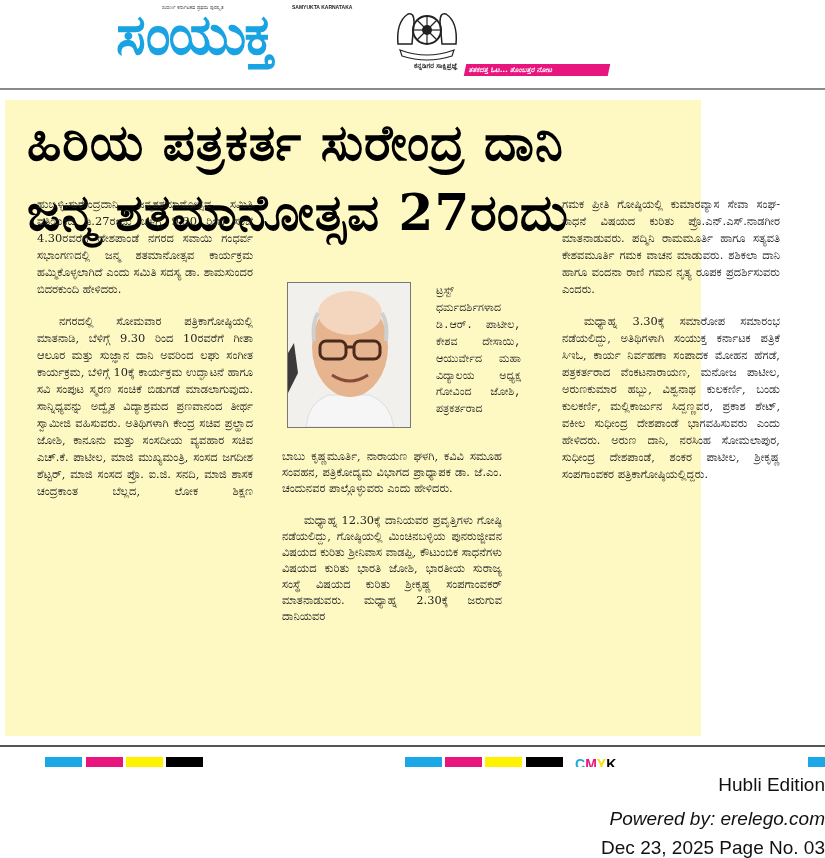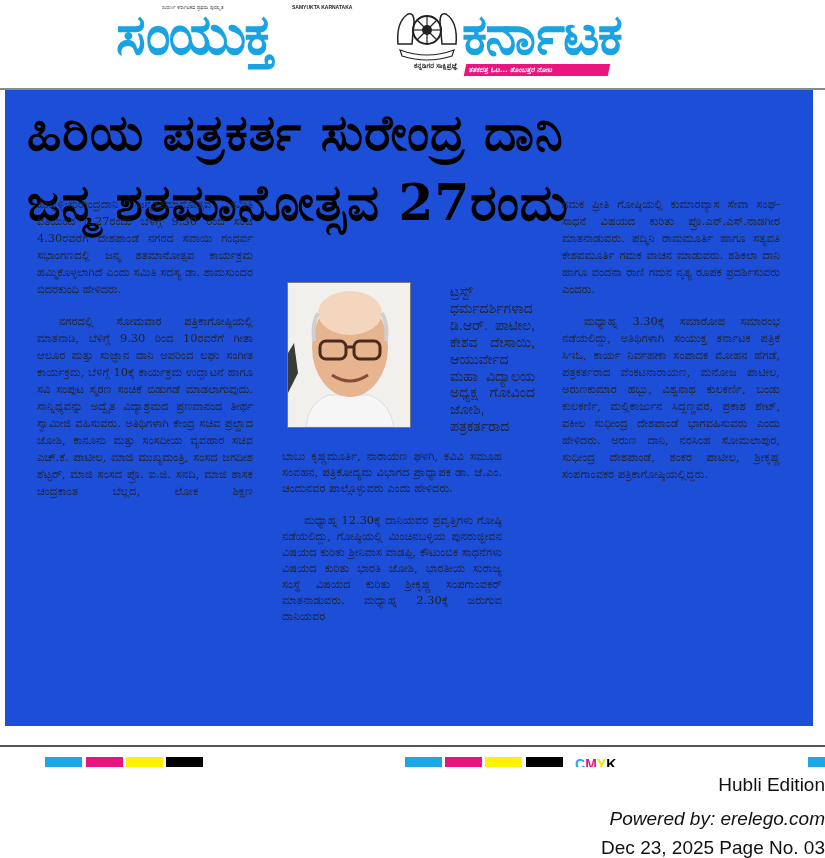--- a/index.html
+++ b/index.html
@@ -11,34 +11,34 @@
   .mast-tagline { position: absolute; left: 152px; top: 4px; font-size: 5px; color: #222; }
   .mast-eng { position: absolute; left: 282px; top: 4px; font-size: 5px; font-weight: bold; color: #222; font-family: "Liberation Sans", sans-serif; }
   .mast-left { position: absolute; left: 106px; top: 2px; font-size: 56px; font-weight: bold; color: #1aa3e3; letter-spacing: -2px; line-height: 66px; }
   .mast-right { position: absolute; left: 452px; top: 2px; font-size: 56px; font-weight: bold; color: #1aa3e3; letter-spacing: -2px; line-height: 66px; }
   .emblem { position: absolute; left: 382px; top: 4px; width: 70px; height: 60px; }
   .emblem-caption { position: absolute; left: 384px; top: 62px; font-size: 7px; font-weight: bold; color: #222; padding-left: 20px; }
   .slogan { position: absolute; left: 455px; top: 64px; width: 140px; height: 12px; background: #e8157e; color: #fff;
     font-size: 7px; font-weight: bold; line-height: 12px; padding-left: 4px; transform: skewX(-12deg); }
   .mast-rule { position: absolute; left: 0; top: 88px; width: 825px; height: 2px; background: #8a8a8a; }
 
-  .article { position: absolute; left: 5px; top: 90px; width: 808px; height: 636px; background: #1d4ed8; }
+  .article { position: absolute; left: 5px; top: 100px; width: 696px; height: 636px; background: #fef9c3; }
   .headline { position: absolute; left: 22px; top: 8px; width: 780px; font-family: "DejaVu Serif", serif; font-weight: bold;
     font-size: 50px; line-height: 70px; color: #000; letter-spacing: 1px; }
   .col { position: absolute; font-family: "DejaVu Serif", serif; font-size: 11.4px; line-height: 16.9px; color: #222;
     text-align: justify; text-align-last: justify; }
   .col p { margin: 16px; }
   .col1 { left: 21px; top: 180px; width: 248px; }
   .col3 { left: 546px; top: 180px; width: 250px; }
   .para-indent { text-indent: 22px; }
   .lastline { text-align-last: left; }
 
   .photo { position: absolute; left: 287px; top: 282px; width: 122px; height: 144px; border: 1px solid #777; background: #f4f2ee; overflow: hidden; }
-  .col2-side { position: absolute; left: 434px; top: 180px; width: 117px; font-family: Liberation Sans, sans-serif;
-    font-size: 14px; line-height: 16.9px; color: #222; text-align: justify; text-align-last: justify; }
+  .col2-side { position: absolute; left: 420px; top: 180px; width: 117px; font-family: Liberation Mono, monospace;
+    font-size: 11px; line-height: 16.9px; color: #222; text-align: justify; text-align-last: justify; }
   .col2-below { position: absolute; left: 266px; top: 432px; width: 252px; font-family: "DejaVu Serif", serif;
     font-size: 11.4px; line-height: 16px; color: #222; text-align: justify; text-align-last: justify; }
   .col2-below p, .col2-side p, .col3 p { margin: 16px; }
 
   .bottom-rule { position: absolute; left: 0; top: 745px; width: 825px; height: 2px; background: #555; }
   .cmyk-bar { position: absolute; top: 757px; height: 10px; }
   .cmyk-label { position: absolute; left: 575px; top: 755px; font-family: "Liberation Sans", sans-serif; font-size: 14px; font-weight: bold; height: 12px; overflow: hidden; line-height: 18px; }
   .footer-line { position: absolute; left: 0; width: 825px; text-align: right; font-family: "Liberation Sans", sans-serif;
     font-size: 19px; color: #111; }
 </style>
@@ -56,21 +56,20 @@
       <line x1="35" y1="12" x2="35" y2="40"></line>
         <line x1="21" y1="26" x2="49" y2="26"></line>
       <line x1="25" y1="16" x2="45" y2="36"></line>
         <line x1="45" y1="16" x2="25" y2="36"></line>
     </g>
     <path d="M6 40 Q4 18 16 10 Q22 8 22 18 L20 40 Z" fill="none" stroke="#222" stroke-width="1.5"></path>
     <path d="M64 40 Q66 18 54 10 Q48 8 48 18 L50 40 Z" fill="none" stroke="#222" stroke-width="1.5"></path>
     <path d="M8 46 Q35 56 62 46 L60 52 Q35 60 10 52 Z" fill="#fff" stroke="#222" stroke-width="1.2"></path>
   </svg>
   <span class="emblem-caption">ಕನ್ನಡಿಗರ ಸಾಕ್ಷಿಪ್ರಜ್ಞೆ</span>
-  <span class="mast-right">ಕರ್ನಾಟಕ</span>
   <div class="slogan">ತತಕದತ್ತ ಓಟ... ತೊಂಬತ್ತರ ನೋಟ</div>
 </div>
 <div class="mast-rule"></div>
 
 <div class="article">
   <div class="headline">
     <div>ಹಿರಿಯ ಪತ್ರಕರ್ತ ಸುರೇಂದ್ರ ದಾನಿ</div>
     <div>ಜನ್ಮ ಶತಮಾನೋತ್ಸವ 27ರಂದು</div>
   </div>
 </div>

